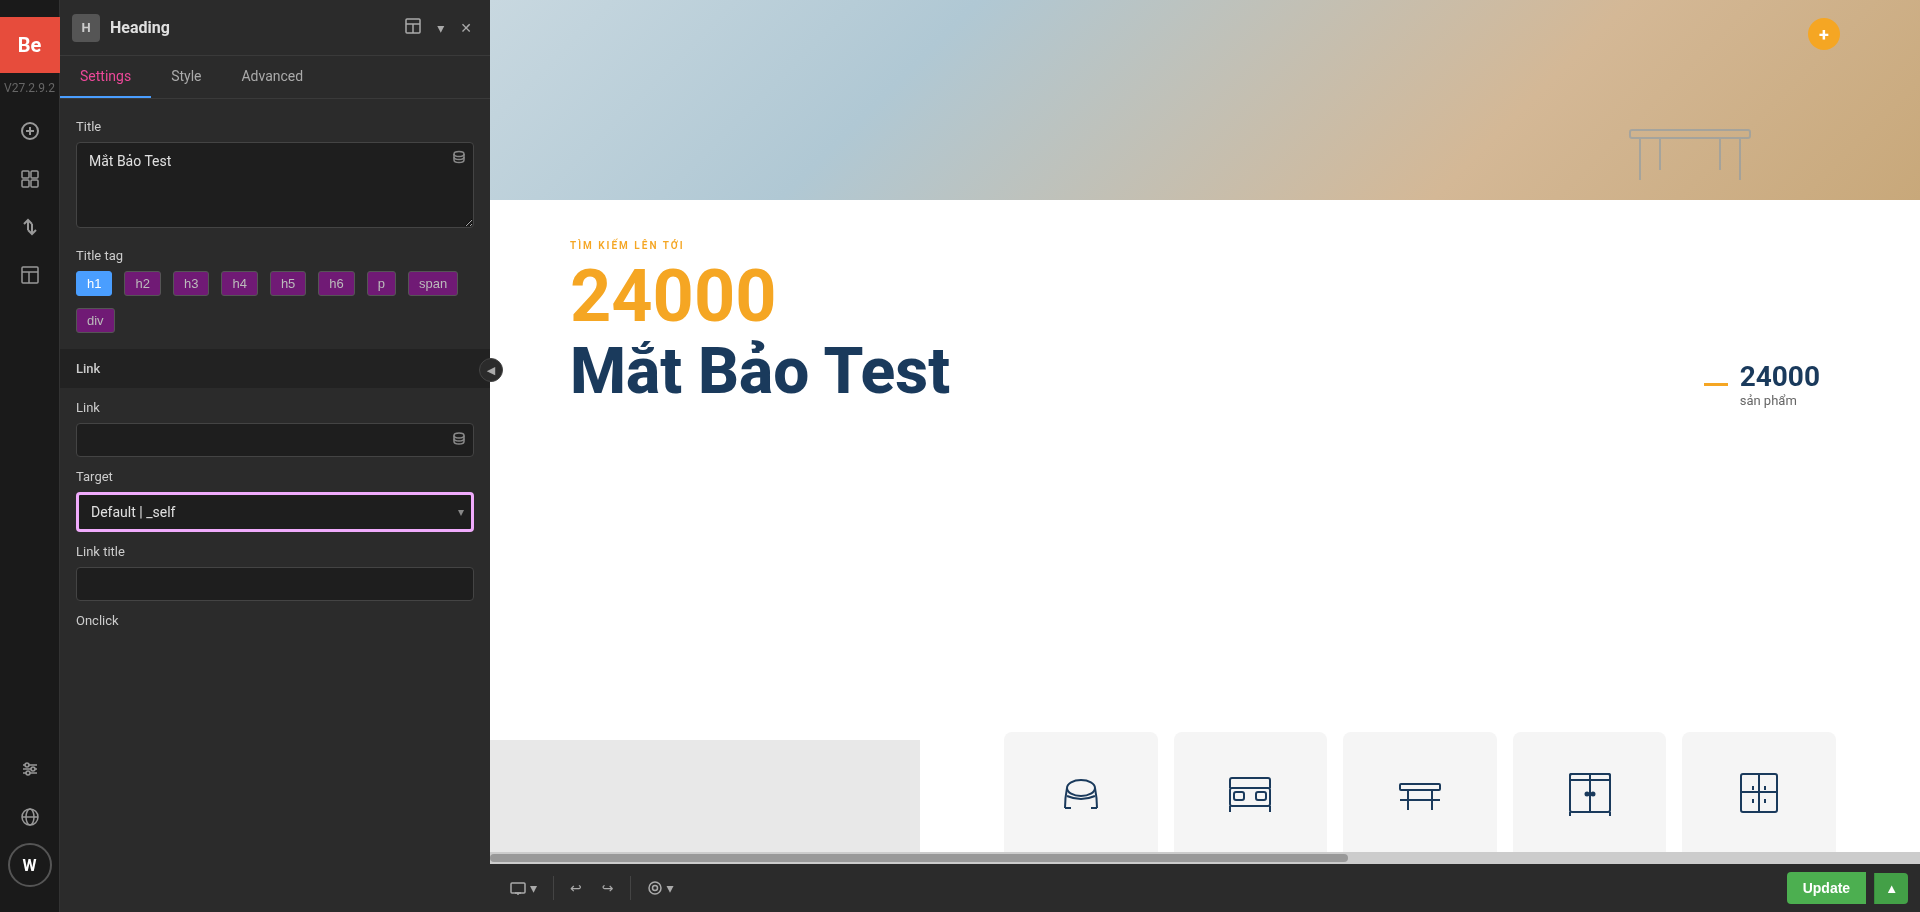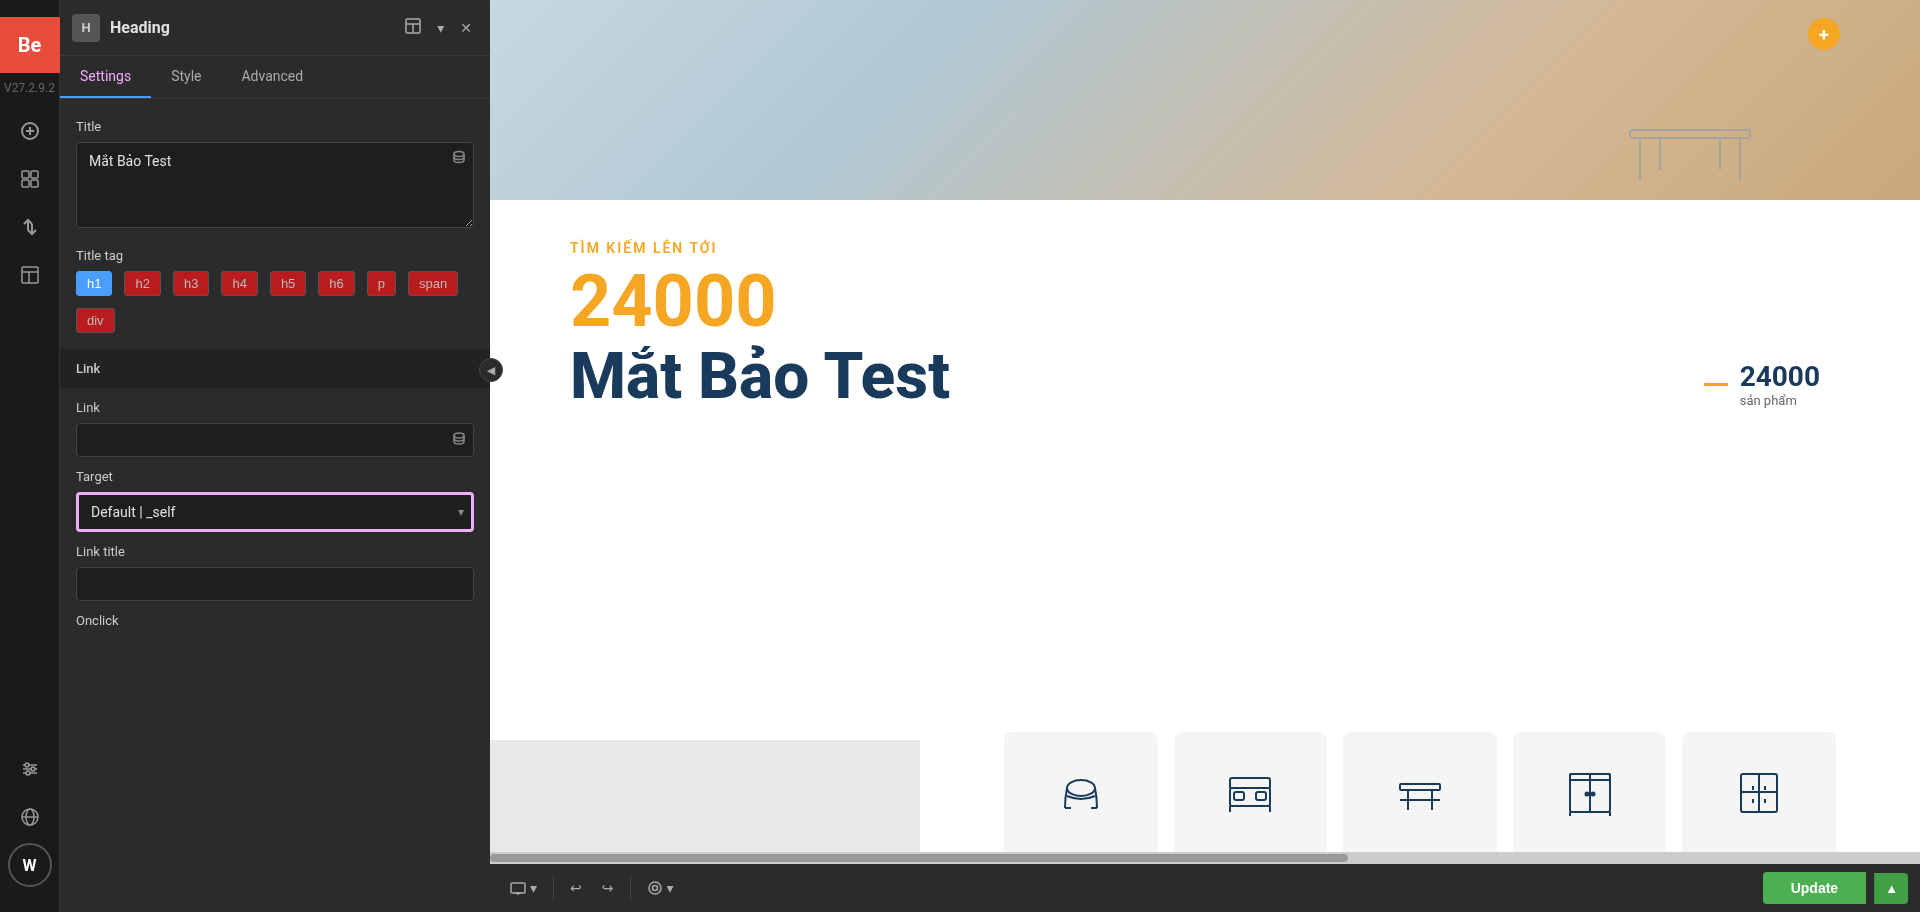--- a/index.html
+++ b/index.html
@@ -104,21 +104,21 @@
       background: #2b2b2b;
     }
     .panel-tab {
       padding: 12px 20px;
       color: #aaa;
       cursor: pointer;
       font-size: 14px;
       border-bottom: 2px solid transparent;
     }
     .panel-tab.active {
-      color: #f0abfc;
+      color: #ec4899;
       border-bottom: 2px solid #4a9eff;
     }
 
     
     .panel-content {
       flex: 1;
       overflow-y: auto;
       padding: 16px;
     }
     .panel-content::-webkit-scrollbar { width: 6px; }
@@ -160,21 +160,21 @@
     }
 
     
     .title-tag-group {
       display: flex;
       gap: 12px;
       flex-wrap: wrap;
       margin-bottom: 16px;
     }
     .tag-btn {
-      background: #b91c1c;
+      background: #701a75;
       border: 1px solid #555;
       color: #bbb;
       padding: 4px 10px;
       border-radius: 3px;
       cursor: pointer;
       font-size: 13px;
     }
     .tag-btn.active {
       background: #4a9eff;
       border-color: #4a9eff;
@@ -315,21 +315,21 @@
     }
 
     
     .content-section {
       background: #fff;
       padding: 40px 80px;
       min-height: 540px;
     }
     .search-label {
       color: #f5a623;
-      font-size: 14px;
+      font-size: 10px;
       font-weight: 600;
       letter-spacing: 2px;
       text-transform: uppercase;
       margin-bottom: 10px;
     }
     .big-number {
       color: #f5a623;
       font-size: 72px;
       font-weight: 700;
       line-height: 1;
@@ -430,21 +430,21 @@
     .toolbar-separator {
       width: 1px;
       height: 24px;
       background: #444;
       margin: 0 4px;
     }
     .update-btn {
       background: #4caf50;
       border: none;
       color: white;
-      padding: 8px 28px;
+      padding: 8px 16px;
       border-radius: 4px 0 0 4px;
       cursor: pointer;
       font-size: 14px;
       font-weight: 600;
     }
     .update-arrow-btn {
       background: #43a047;
       border: none;
       color: white;
       padding: 8px 10px;

